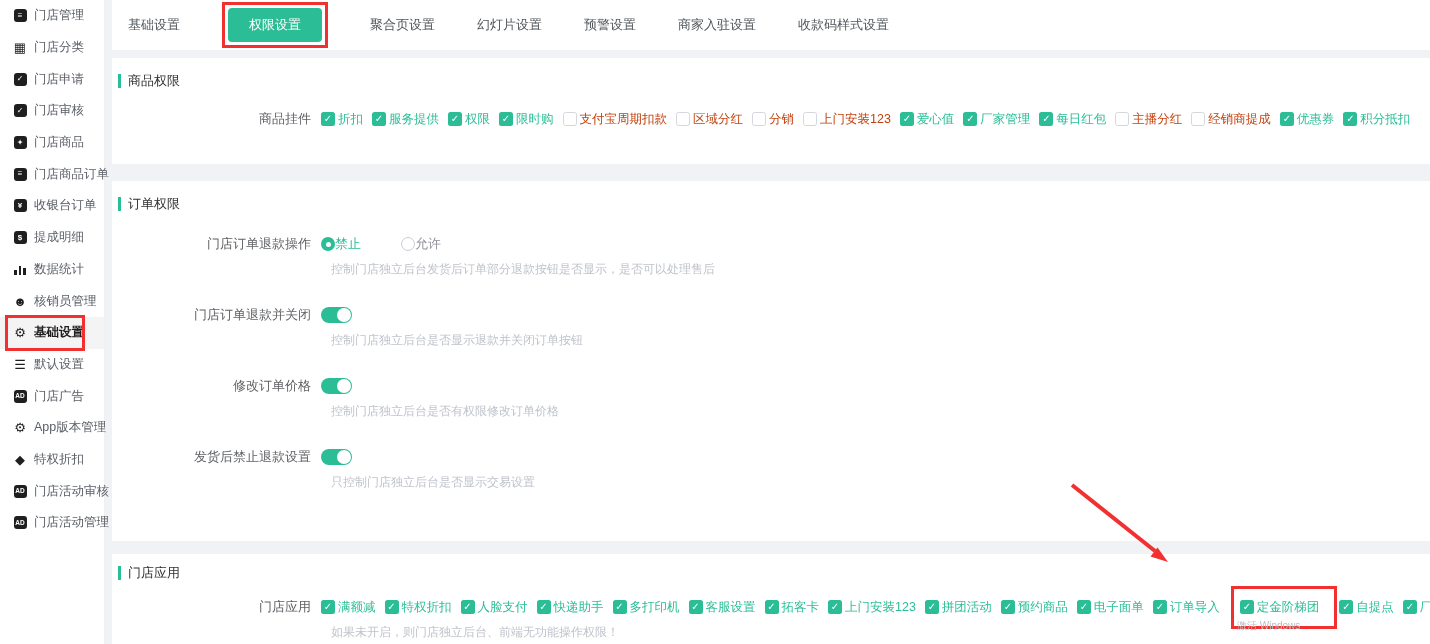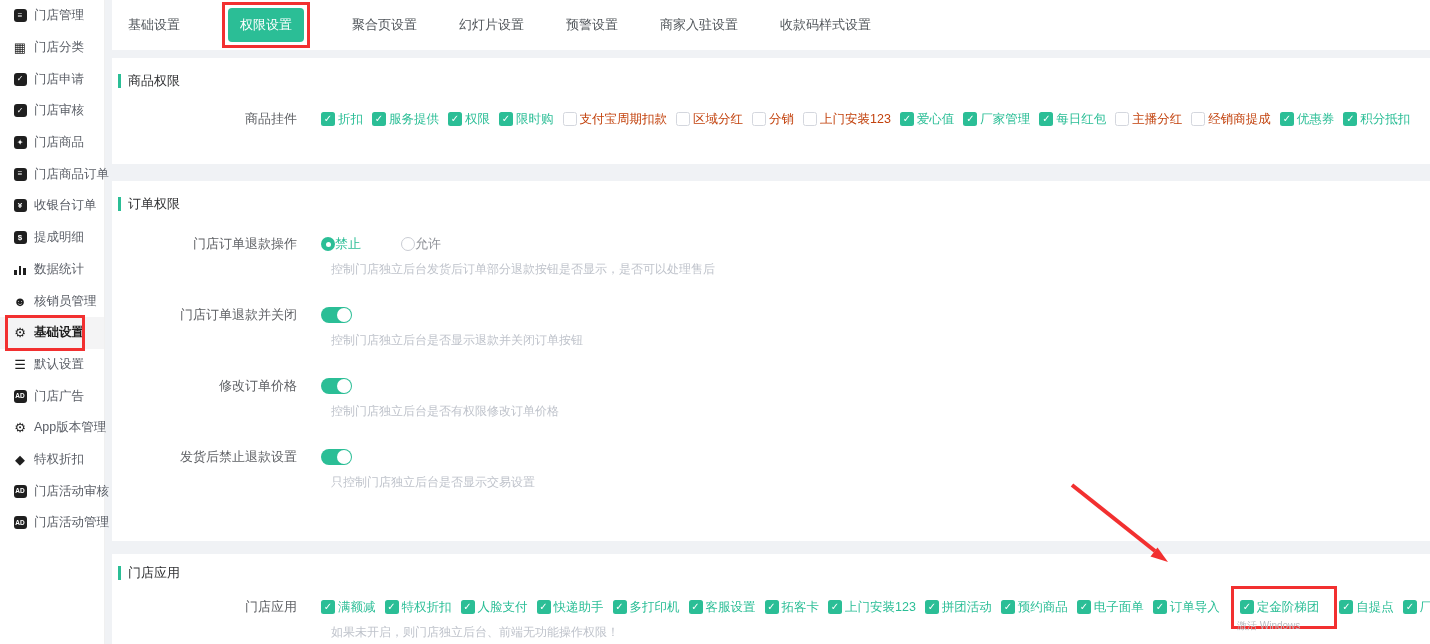--- a/index.html
+++ b/index.html
@@ -25,39 +25,39 @@
   .sel-annot { position:absolute; left:5px; right:19px; top:-2px; bottom:-2px;
     border:3px solid #f23030; pointer-events:none; }
 
   
   .main { flex:1; margin-left:7px; display:flex; flex-direction:column; min-width:0; }
   .card { background:#fff; }
 
   
   .tabbar { height:50px; display:flex; align-items:center; padding-left:16px; gap:42px; flex:none; }
   .tab { font-size:13px; color:#51565b; cursor:pointer; white-space:nowrap; }
-  .tab.active { background:#2bbe96; color:#fff; padding:8px 12px; border-radius:4px; }
+  .tab.active { background:#2bbe96; color:#fff; padding:8px 21px; border-radius:4px; }
   .red-wrap-tab { border:3px solid #f23030; padding:3px; display:inline-flex; }
 
   
   .sec { padding:14px 0 0 6px; flex:none; }
   .sec1 { margin-top:8px;  height:106px; }
   .sec2 { margin-top:17px; height:360px; }
   .sec3 { margin-top:13px; flex:1; padding-top:10px; }
   .sec-title { display:flex; align-items:center; gap:7px; font-size:13px;
     font-weight:normal; color:#303133; }
   .sec-title .bar { width:3px; height:14px; background:#2bbe96; }
   .sec-rows { margin-top:20px; }
   .sec2 .sec-rows { margin-top:22px; }
   .sec3 .sec-rows { margin-top:16px; }
 
   .form-row { margin-bottom:28px; }
   .row-line { display:flex; align-items:center; }
   .row-label { width:203px; flex:none; text-align:right; font-size:13px;
-    color:#606266; padding-right:24px; white-space:nowrap; }
+    color:#606266; padding-right:10px; white-space:nowrap; }
   .row-ctrl { display:flex; align-items:center; flex-wrap:nowrap; }
   .help { margin-left:213px; margin-top:8px; font-size:12px; color:#bfc3cb; white-space:nowrap; }
 
   
   .cb-item { display:inline-flex; align-items:center; gap:3px; margin-right:9px;
     font-size:12.5px; cursor:pointer; white-space:nowrap; }
   .cb-box { width:14px; height:14px; border-radius:2.5px; flex:none;
     display:flex; align-items:center; justify-content:center; }
   .cb-item.checked .cb-box { background:#2bbe96; color:#fff; font-size:10px; line-height:1; }
   .cb-item.unchecked .cb-box { background:#fff; border:1px solid #d4d7de; }

